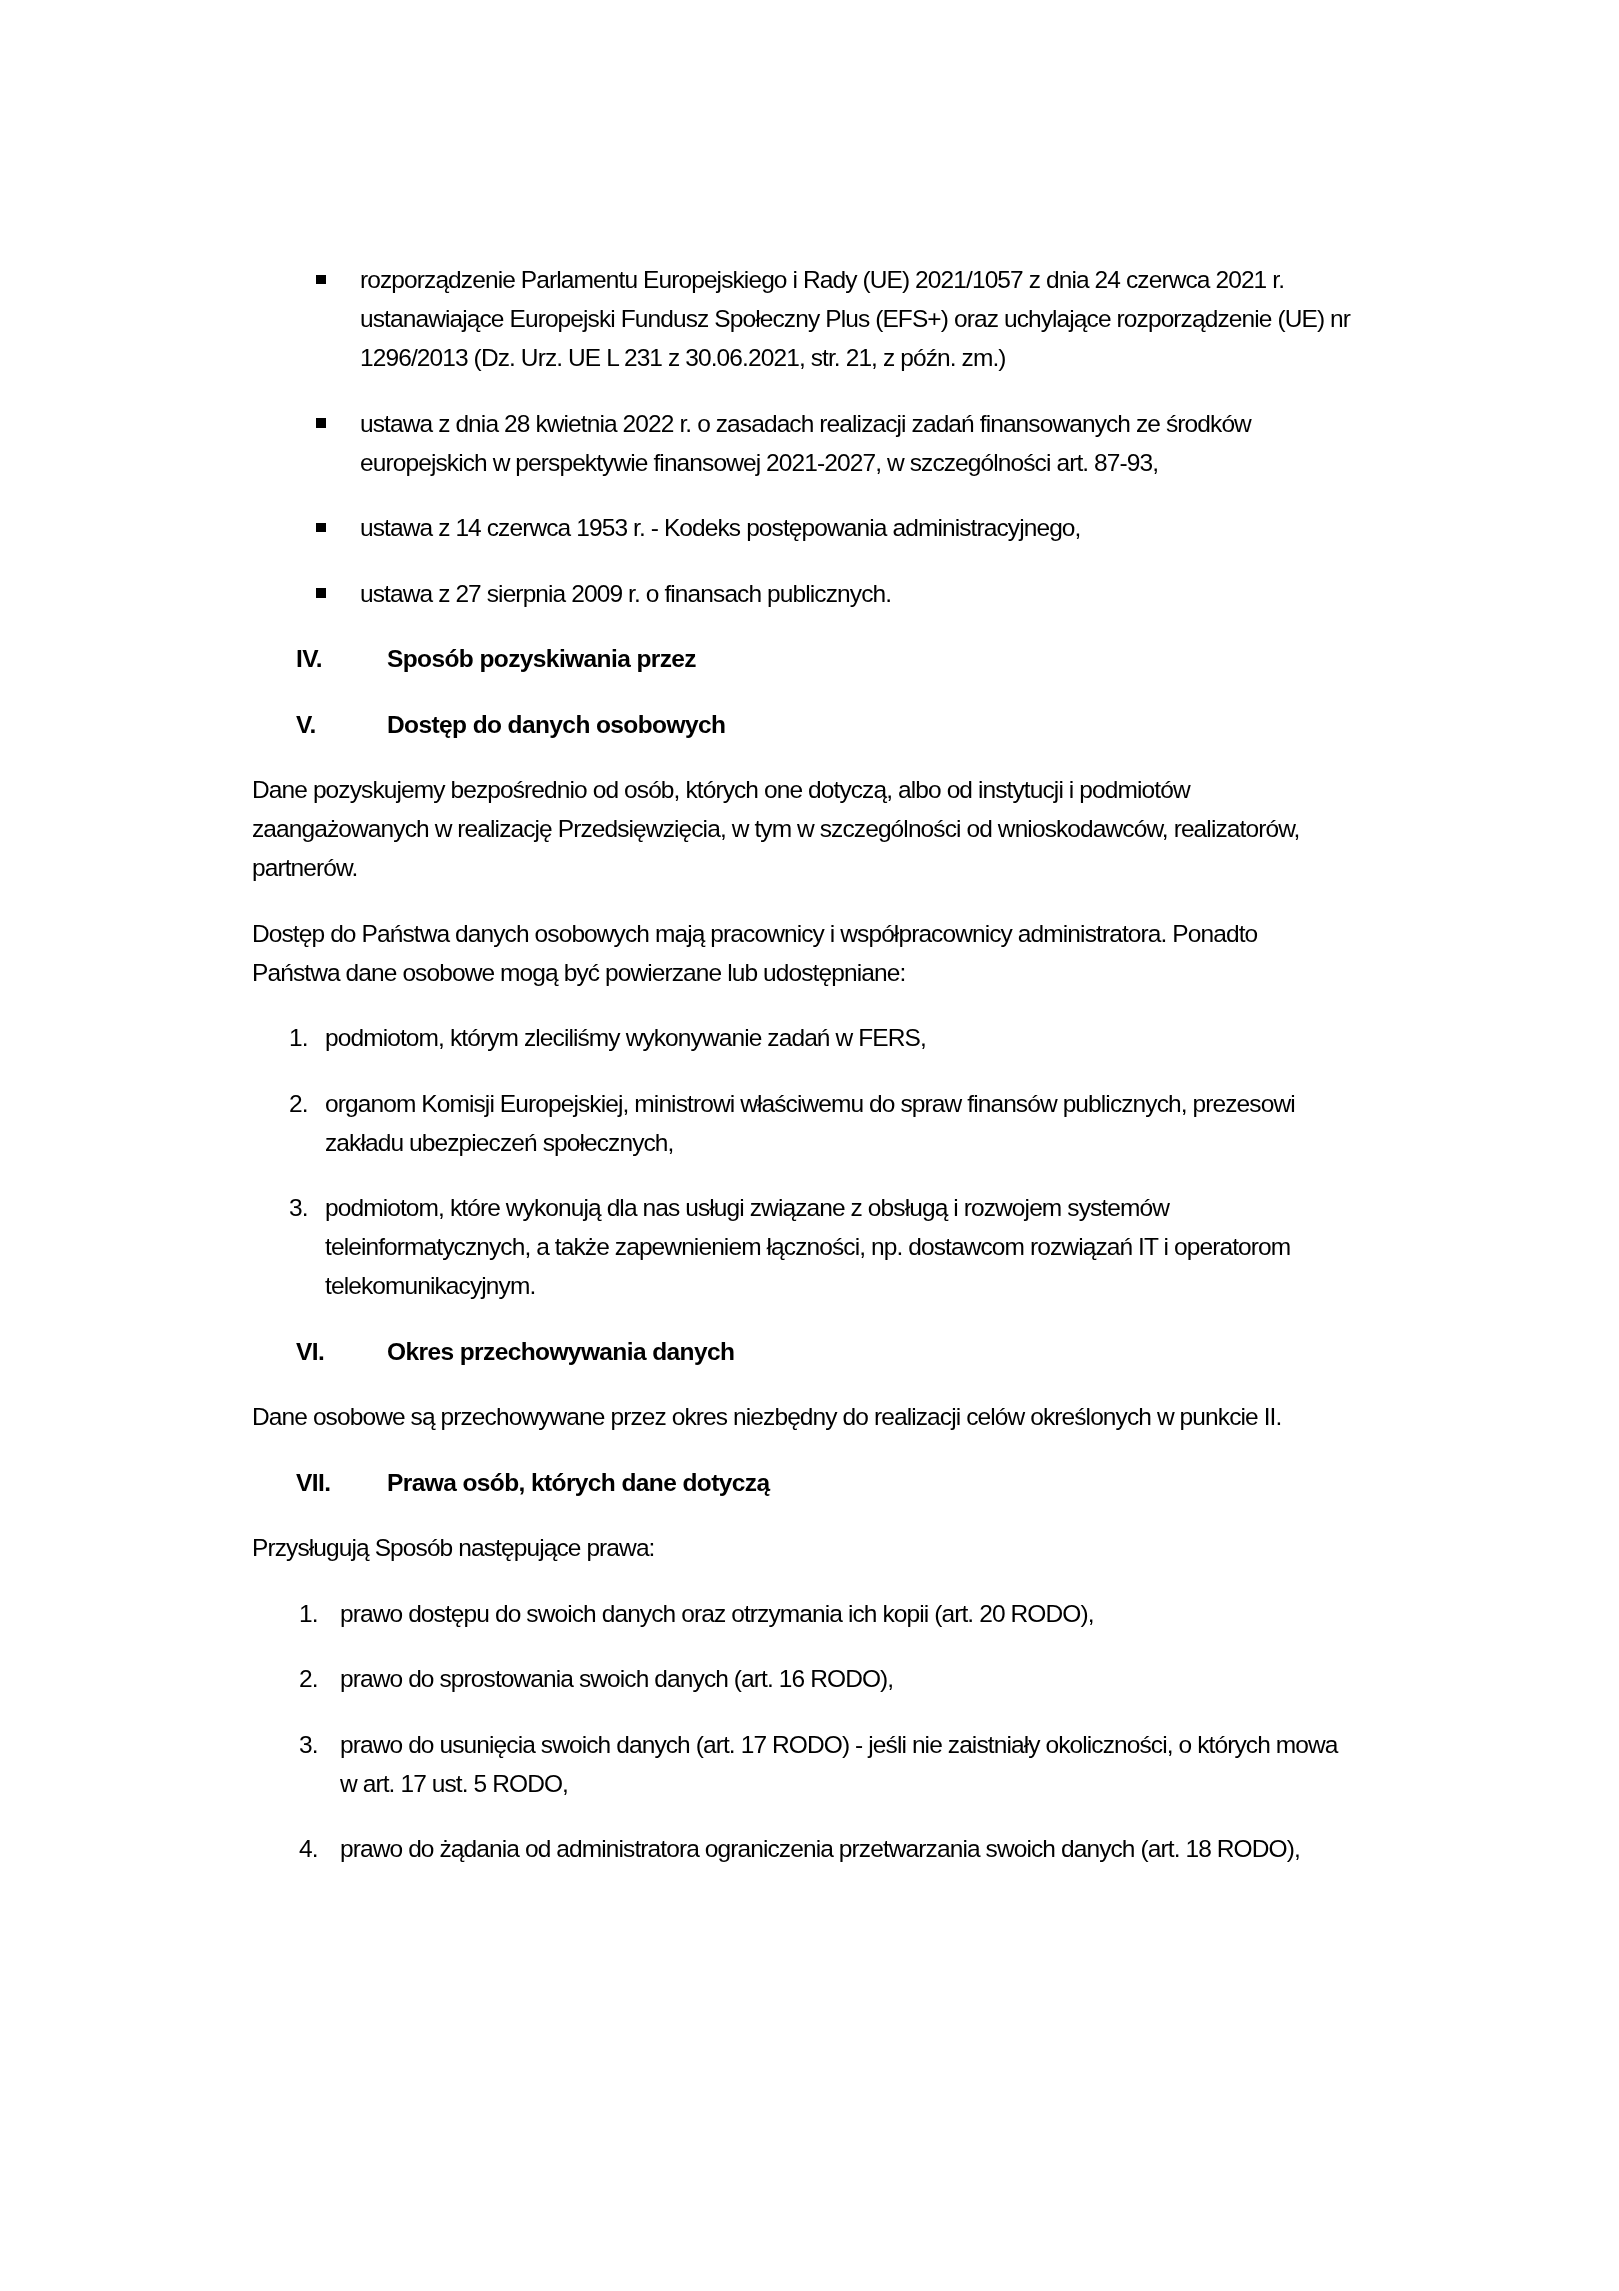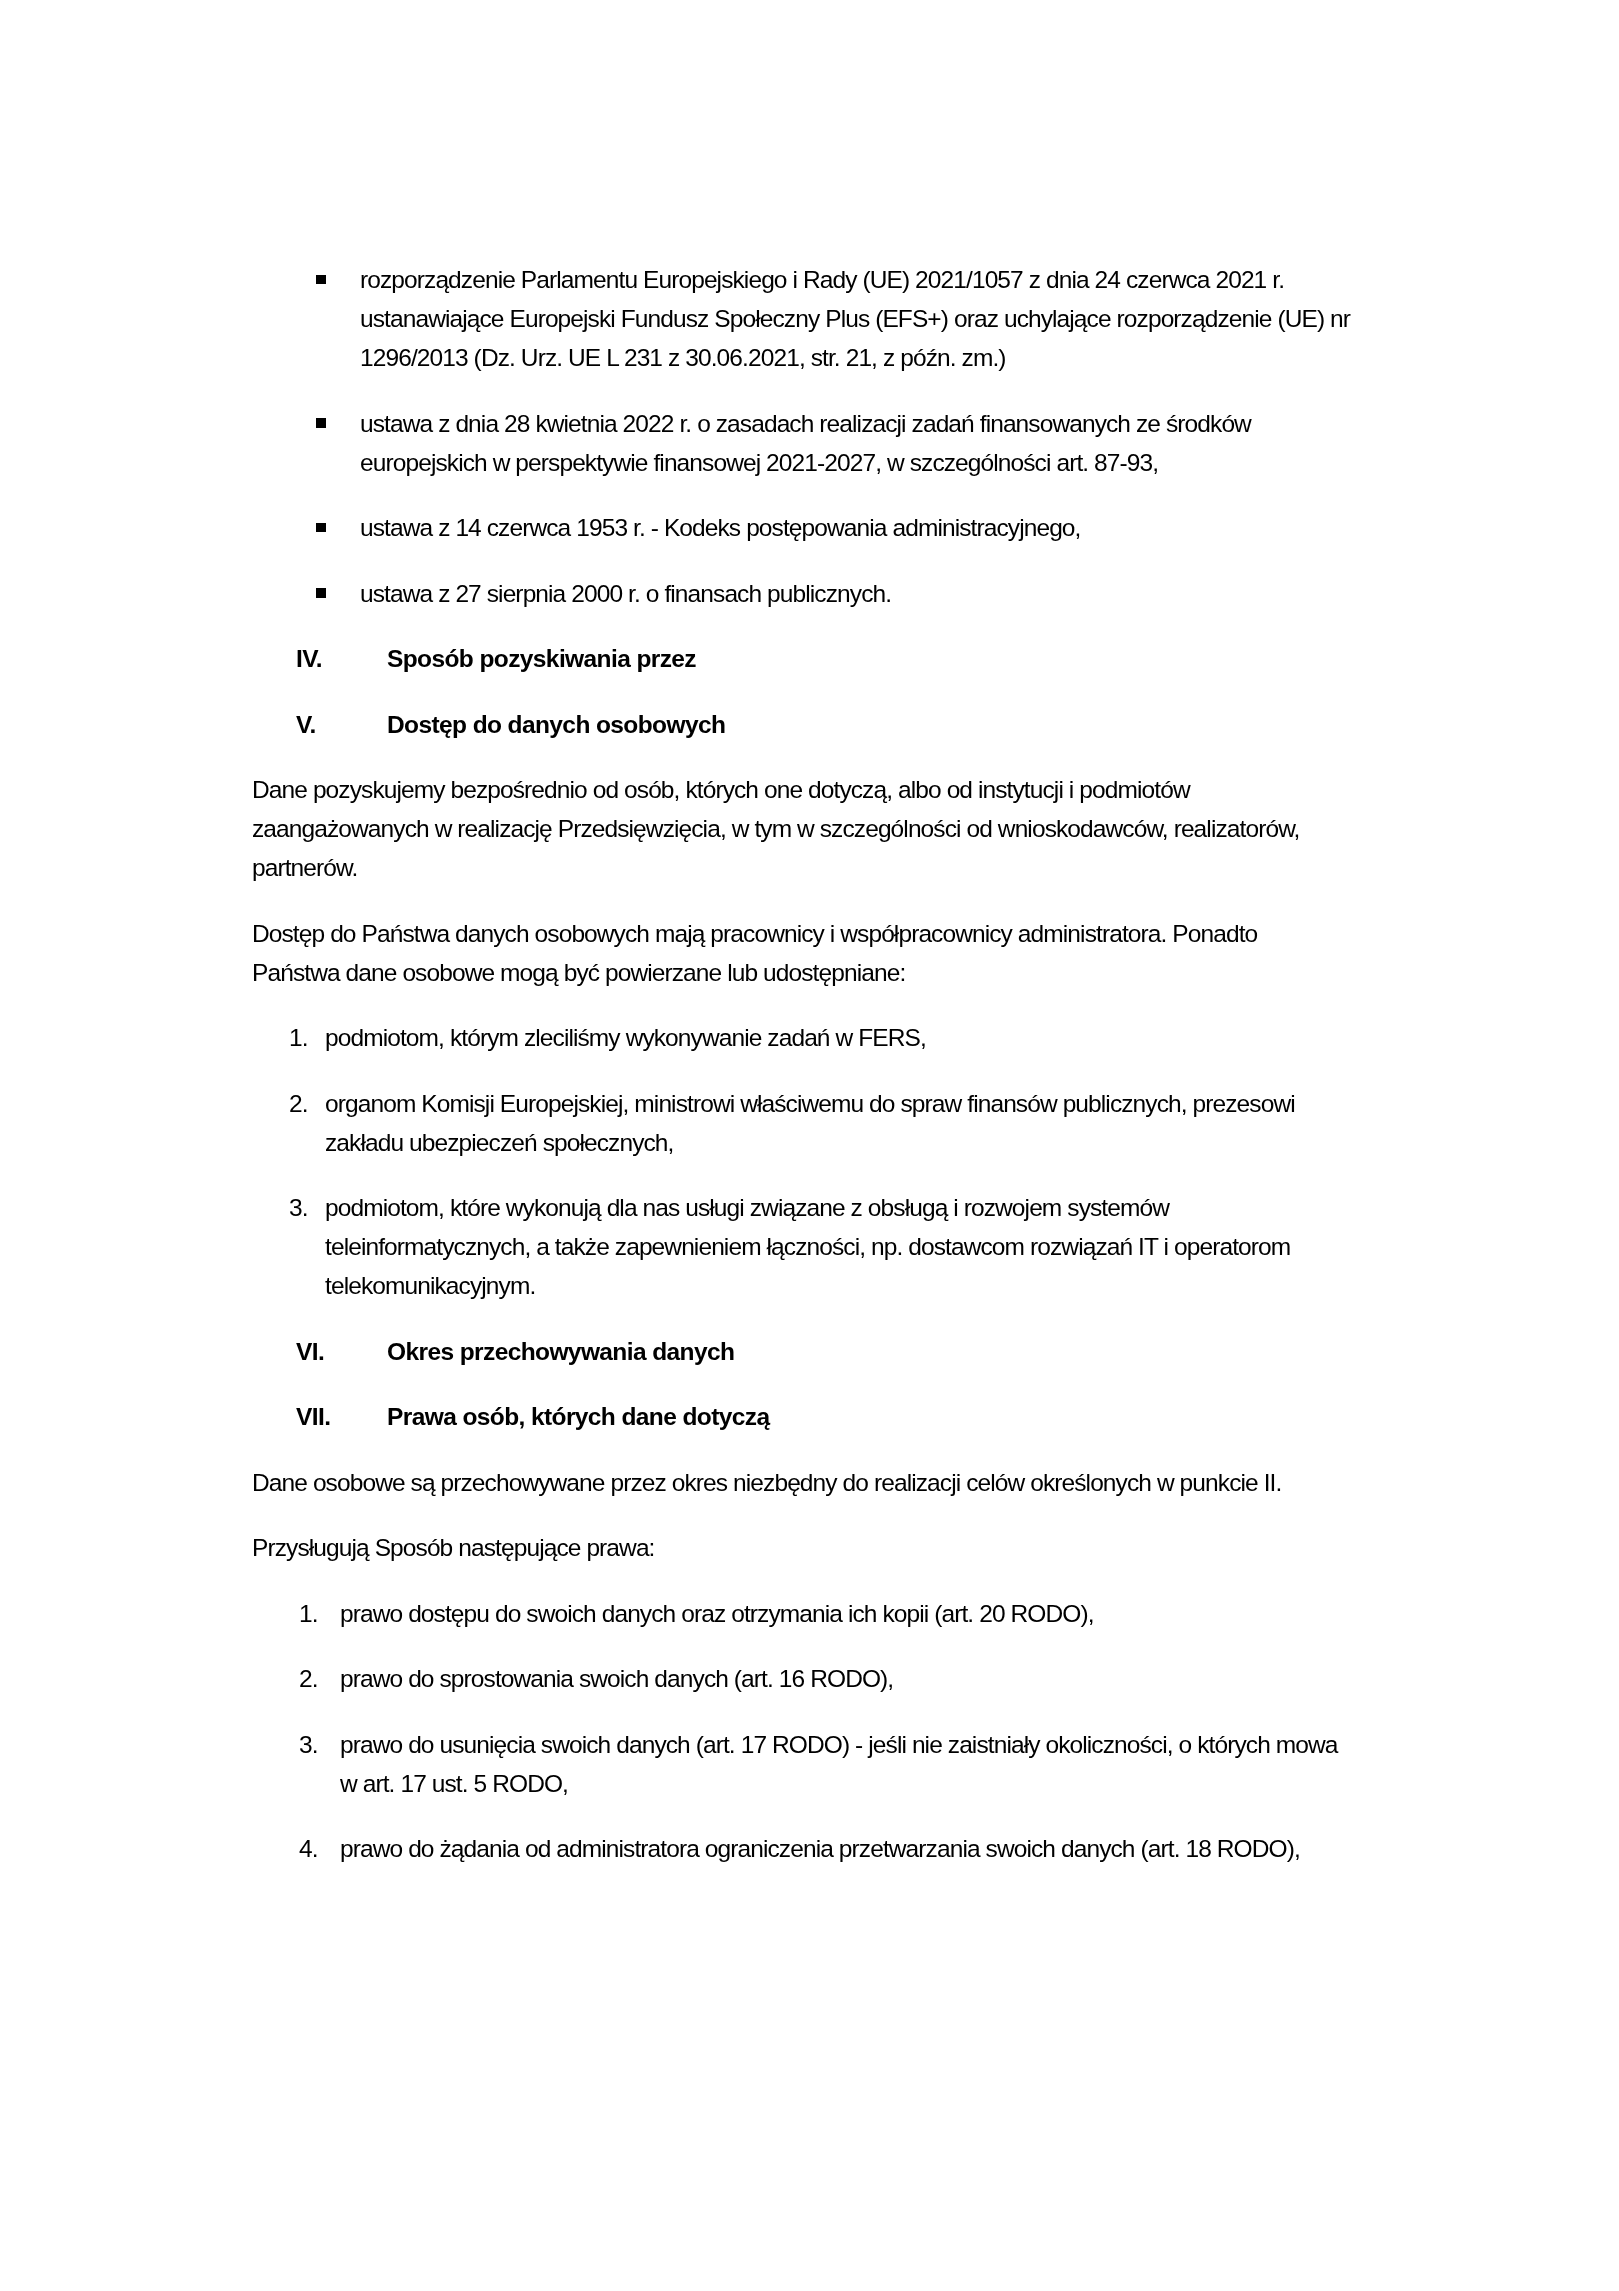--- a/index.html
+++ b/index.html
@@ -61,21 +61,21 @@
       <span class="sq"></span>
       <span class="lines">ustawa z dnia 28 kwietnia 2022 r. o zasadach realizacji zadań finansowanych ze środków
 europejskich w perspektywie finansowej 2021-2027, w szczególności art. 87-93,</span>
     </div>
     <div class="blk bullet-item">
       <span class="sq"></span>
       <span class="lines">ustawa z 14 czerwca 1953 r. - Kodeks postępowania administracyjnego,</span>
     </div>
     <div class="blk bullet-item">
       <span class="sq"></span>
-      <span class="lines">ustawa z 27 sierpnia 2000 r. o finansach publicznych.</span>
+      <span class="lines">ustawa z 27 sierpnia 2009 r. o finansach publicznych.</span>
     </div>
 
     <div class="blk heading">
       <span class="hnum">IV.</span><span class="htitle">Sposób pozyskiwania przez</span>
     </div>
     <div class="blk heading">
       <span class="hnum">V.</span><span class="htitle">Dostęp do danych osobowych</span>
     </div>
 
     <div class="blk para lines">Dane pozyskujemy bezpośrednio od osób, których one dotyczą, albo od instytucji i podmiotów
@@ -96,25 +96,25 @@
     <div class="blk item-a">
       <span class="num">3.</span>
       <span class="lines">podmiotom, które wykonują dla nas usługi związane z obsługą i rozwojem systemów
 teleinformatycznych, a także zapewnieniem łączności, np. dostawcom rozwiązań IT i operatorom
 telekomunikacyjnym.</span>
     </div>
 
     <div class="blk heading">
       <span class="hnum">VI.</span><span class="htitle">Okres przechowywania danych</span>
     </div>
+    <div class="blk para lines">Dane osobowe są przechowywane przez okres niezbędny do realizacji celów określonych w punkcie II.</div>
+
     <div class="blk heading">
       <span class="hnum">VII.</span><span class="htitle">Prawa osób, których dane dotyczą</span>
     </div>
-
-    <div class="blk para lines">Dane osobowe są przechowywane przez okres niezbędny do realizacji celów określonych w punkcie II.</div>
     <div class="blk para lines">Przysługują Sposób następujące prawa:</div>
 
     <div class="blk item-b">
       <span class="num">1.</span>
       <span class="lines">prawo dostępu do swoich danych oraz otrzymania ich kopii (art. 20 RODO),</span>
     </div>
     <div class="blk item-b">
       <span class="num">2.</span>
       <span class="lines">prawo do sprostowania swoich danych (art. 16 RODO),</span>
     </div>

